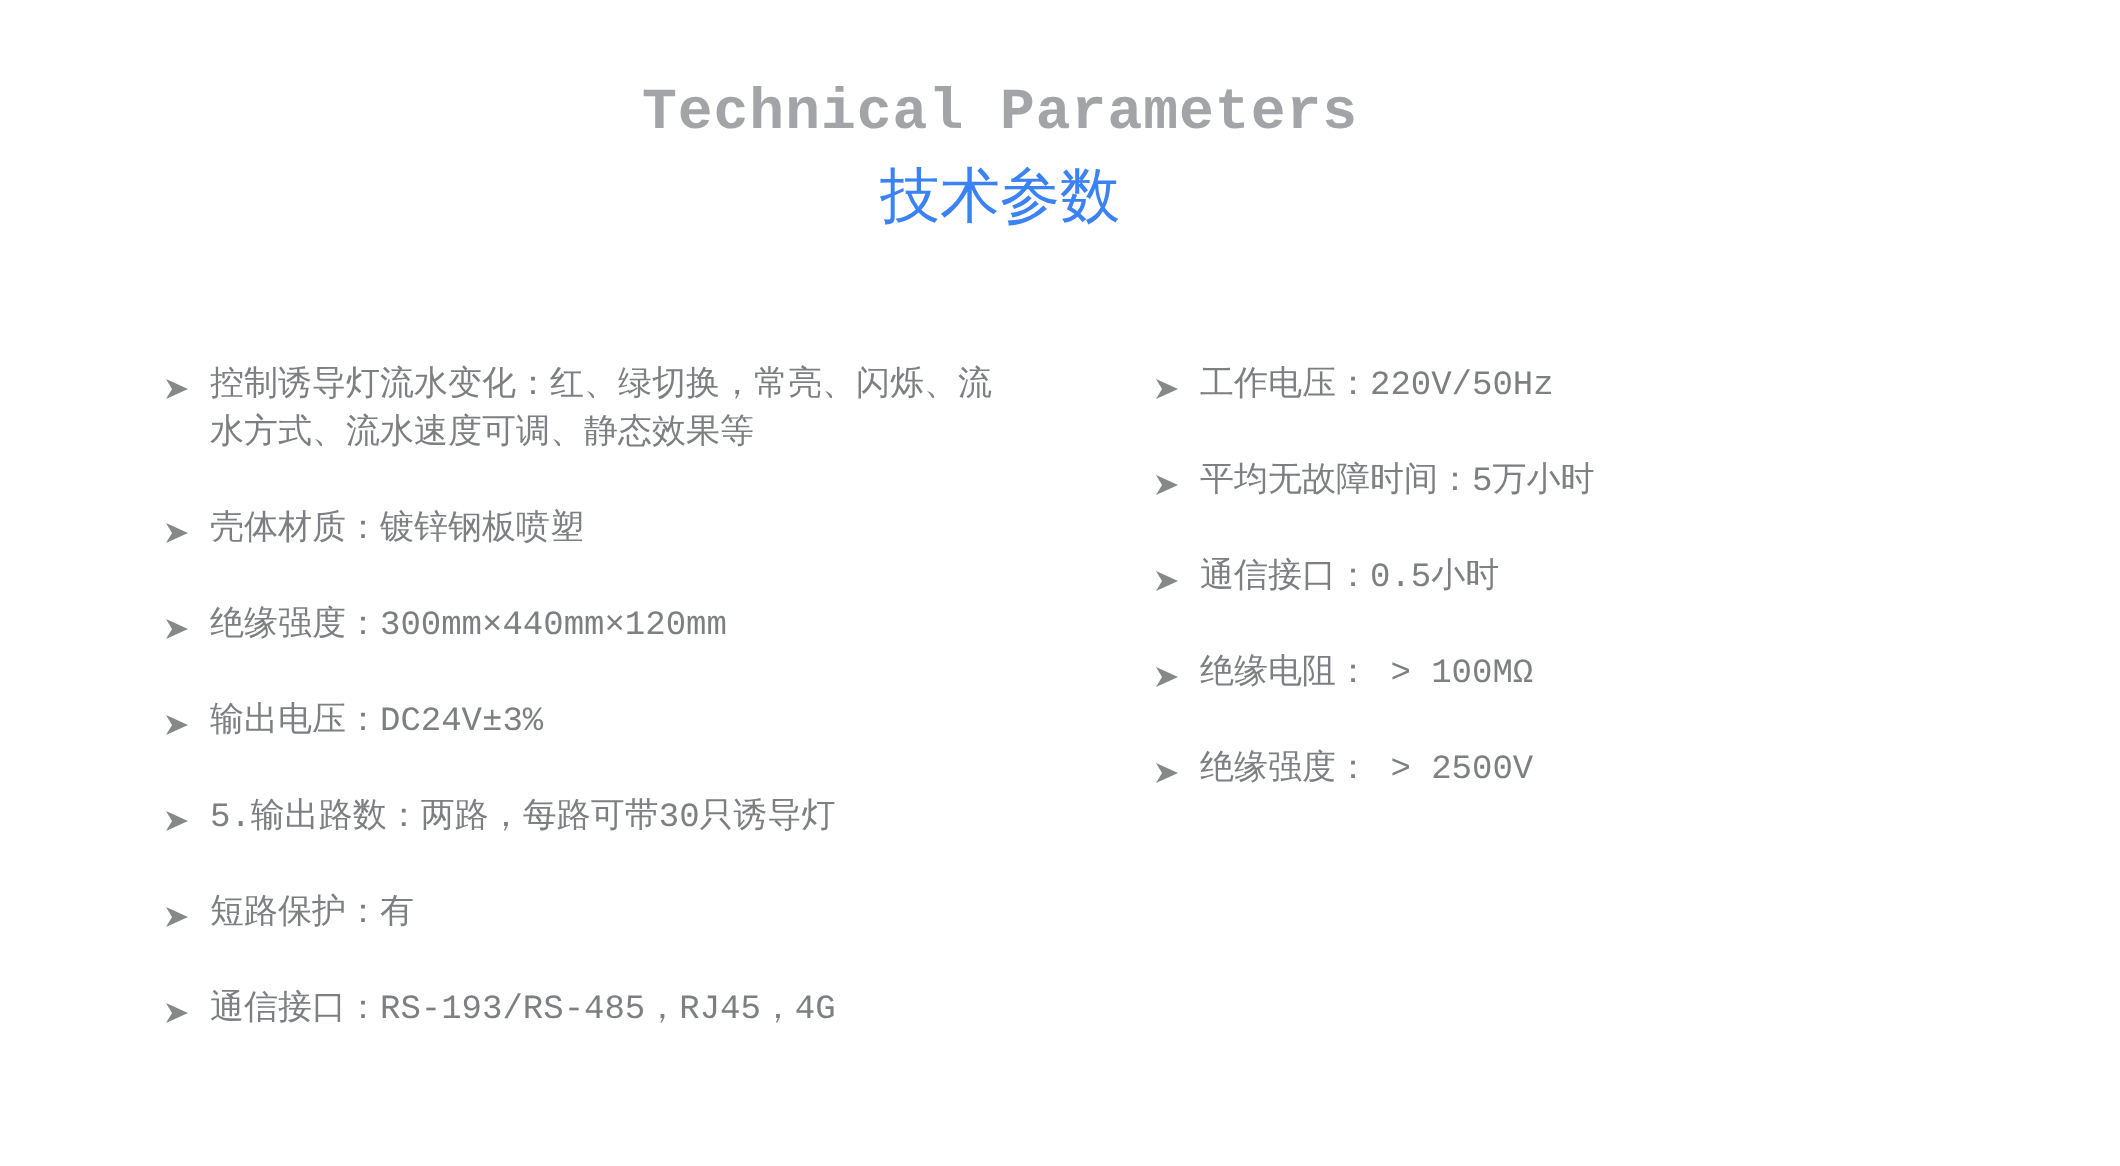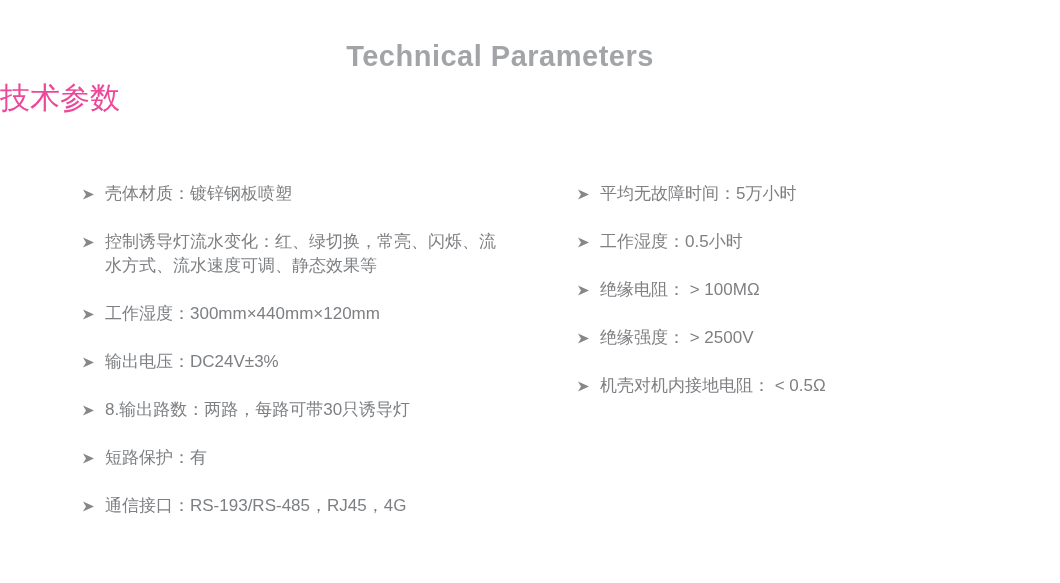--- a/index.html
+++ b/index.html
@@ -6,21 +6,21 @@
     margin: 0;
     padding: 0;
     background: #ffffff;
   }
   .page {
     position: relative;
     width: 1060px;
     height: 583px;
     background: #ffffff;
     overflow: hidden;
-    font-family: Liberation Sans, sans-serif;
+    font-family: Liberation Mono, monospace;
   }
   .content {
     position: relative;
     width: 1000px;
     height: 100%;
   }
   .title-en {
     position: absolute;
     top: 40px;
     left: 0;
@@ -29,24 +29,24 @@
     font-size: 29px;
     font-weight: bold;
     letter-spacing: 0.5px;
     color: #a2a4a7;
   }
   .title-zh {
     position: absolute;
     top: 78px;
     left: 0;
     width: 100%;
-    text-align: left;
+    text-align: center;
     font-size: 30px;
     font-weight: normal;
-    color: #ec4899;
+    color: #3b82f6;
   }
   .spec-col {
     position: absolute;
     margin: 0;
     padding: 0;
     list-style: none;
   }
   .col-left {
     left: 82px;
     top: 182px;
@@ -86,53 +86,53 @@
     <div class="title-en">Technical Parameters</div>
     <div class="title-zh">技术参数</div>
 
     <ul class="spec-col col-left">
       <li class="spec-item">
         <span class="bullet">
             <svg width="13" height="13" viewBox="0 0 13 13">
               <path d="M1,1.5 L12,6.5 L1,11.5 L4,6.5 Z" fill="#85878a"></path>
             </svg>
           </span>
+        <span class="spec-text">控制诱导灯流水变化：红、绿切换，常亮、闪烁、流水方式、流水速度可调、静态效果等</span>
+      </li>
+      <li class="spec-item">
+        <span class="bullet">
+            <svg width="13" height="13" viewBox="0 0 13 13">
+              <path d="M1,1.5 L12,6.5 L1,11.5 L4,6.5 Z" fill="#85878a"></path>
+            </svg>
+          </span>
         <span class="spec-text">壳体材质：镀锌钢板喷塑</span>
       </li>
       <li class="spec-item">
         <span class="bullet">
             <svg width="13" height="13" viewBox="0 0 13 13">
               <path d="M1,1.5 L12,6.5 L1,11.5 L4,6.5 Z" fill="#85878a"></path>
             </svg>
           </span>
-        <span class="spec-text">控制诱导灯流水变化：红、绿切换，常亮、闪烁、流水方式、流水速度可调、静态效果等</span>
-      </li>
-      <li class="spec-item">
-        <span class="bullet">
-            <svg width="13" height="13" viewBox="0 0 13 13">
-              <path d="M1,1.5 L12,6.5 L1,11.5 L4,6.5 Z" fill="#85878a"></path>
-            </svg>
-          </span>
-        <span class="spec-text">工作湿度：300mm×440mm×120mm</span>
+        <span class="spec-text">绝缘强度：300mm×440mm×120mm</span>
       </li>
       <li class="spec-item">
         <span class="bullet">
             <svg width="13" height="13" viewBox="0 0 13 13">
               <path d="M1,1.5 L12,6.5 L1,11.5 L4,6.5 Z" fill="#85878a"></path>
             </svg>
           </span>
         <span class="spec-text">输出电压：DC24V±3%</span>
       </li>
       <li class="spec-item">
         <span class="bullet">
             <svg width="13" height="13" viewBox="0 0 13 13">
               <path d="M1,1.5 L12,6.5 L1,11.5 L4,6.5 Z" fill="#85878a"></path>
             </svg>
           </span>
-        <span class="spec-text">8.输出路数：两路，每路可带30只诱导灯</span>
+        <span class="spec-text">5.输出路数：两路，每路可带30只诱导灯</span>
       </li>
       <li class="spec-item">
         <span class="bullet">
             <svg width="13" height="13" viewBox="0 0 13 13">
               <path d="M1,1.5 L12,6.5 L1,11.5 L4,6.5 Z" fill="#85878a"></path>
             </svg>
           </span>
         <span class="spec-text">短路保护：有</span>
       </li>
       <li class="spec-item">
@@ -145,50 +145,50 @@
       </li>
     </ul>
 
     <ul class="spec-col col-right">
       <li class="spec-item">
         <span class="bullet">
             <svg width="13" height="13" viewBox="0 0 13 13">
               <path d="M1,1.5 L12,6.5 L1,11.5 L4,6.5 Z" fill="#85878a"></path>
             </svg>
           </span>
+        <span class="spec-text">工作电压：220V/50Hz</span>
+      </li>
+      <li class="spec-item">
+        <span class="bullet">
+            <svg width="13" height="13" viewBox="0 0 13 13">
+              <path d="M1,1.5 L12,6.5 L1,11.5 L4,6.5 Z" fill="#85878a"></path>
+            </svg>
+          </span>
         <span class="spec-text">平均无故障时间：5万小时</span>
       </li>
       <li class="spec-item">
         <span class="bullet">
             <svg width="13" height="13" viewBox="0 0 13 13">
               <path d="M1,1.5 L12,6.5 L1,11.5 L4,6.5 Z" fill="#85878a"></path>
             </svg>
           </span>
-        <span class="spec-text">工作湿度：0.5小时</span>
+        <span class="spec-text">通信接口：0.5小时</span>
       </li>
       <li class="spec-item">
         <span class="bullet">
             <svg width="13" height="13" viewBox="0 0 13 13">
               <path d="M1,1.5 L12,6.5 L1,11.5 L4,6.5 Z" fill="#85878a"></path>
             </svg>
           </span>
         <span class="spec-text">绝缘电阻： &gt; 100MΩ</span>
       </li>
       <li class="spec-item">
         <span class="bullet">
             <svg width="13" height="13" viewBox="0 0 13 13">
               <path d="M1,1.5 L12,6.5 L1,11.5 L4,6.5 Z" fill="#85878a"></path>
             </svg>
           </span>
         <span class="spec-text">绝缘强度： &gt; 2500V</span>
       </li>
-      <li class="spec-item">
-        <span class="bullet">
-            <svg width="13" height="13" viewBox="0 0 13 13">
-              <path d="M1,1.5 L12,6.5 L1,11.5 L4,6.5 Z" fill="#85878a"></path>
-            </svg>
-          </span>
-        <span class="spec-text">机壳对机内接地电阻： &lt; 0.5Ω</span>
-      </li>
     </ul>
 
   </div>
 </div>
 
 </body></html>

